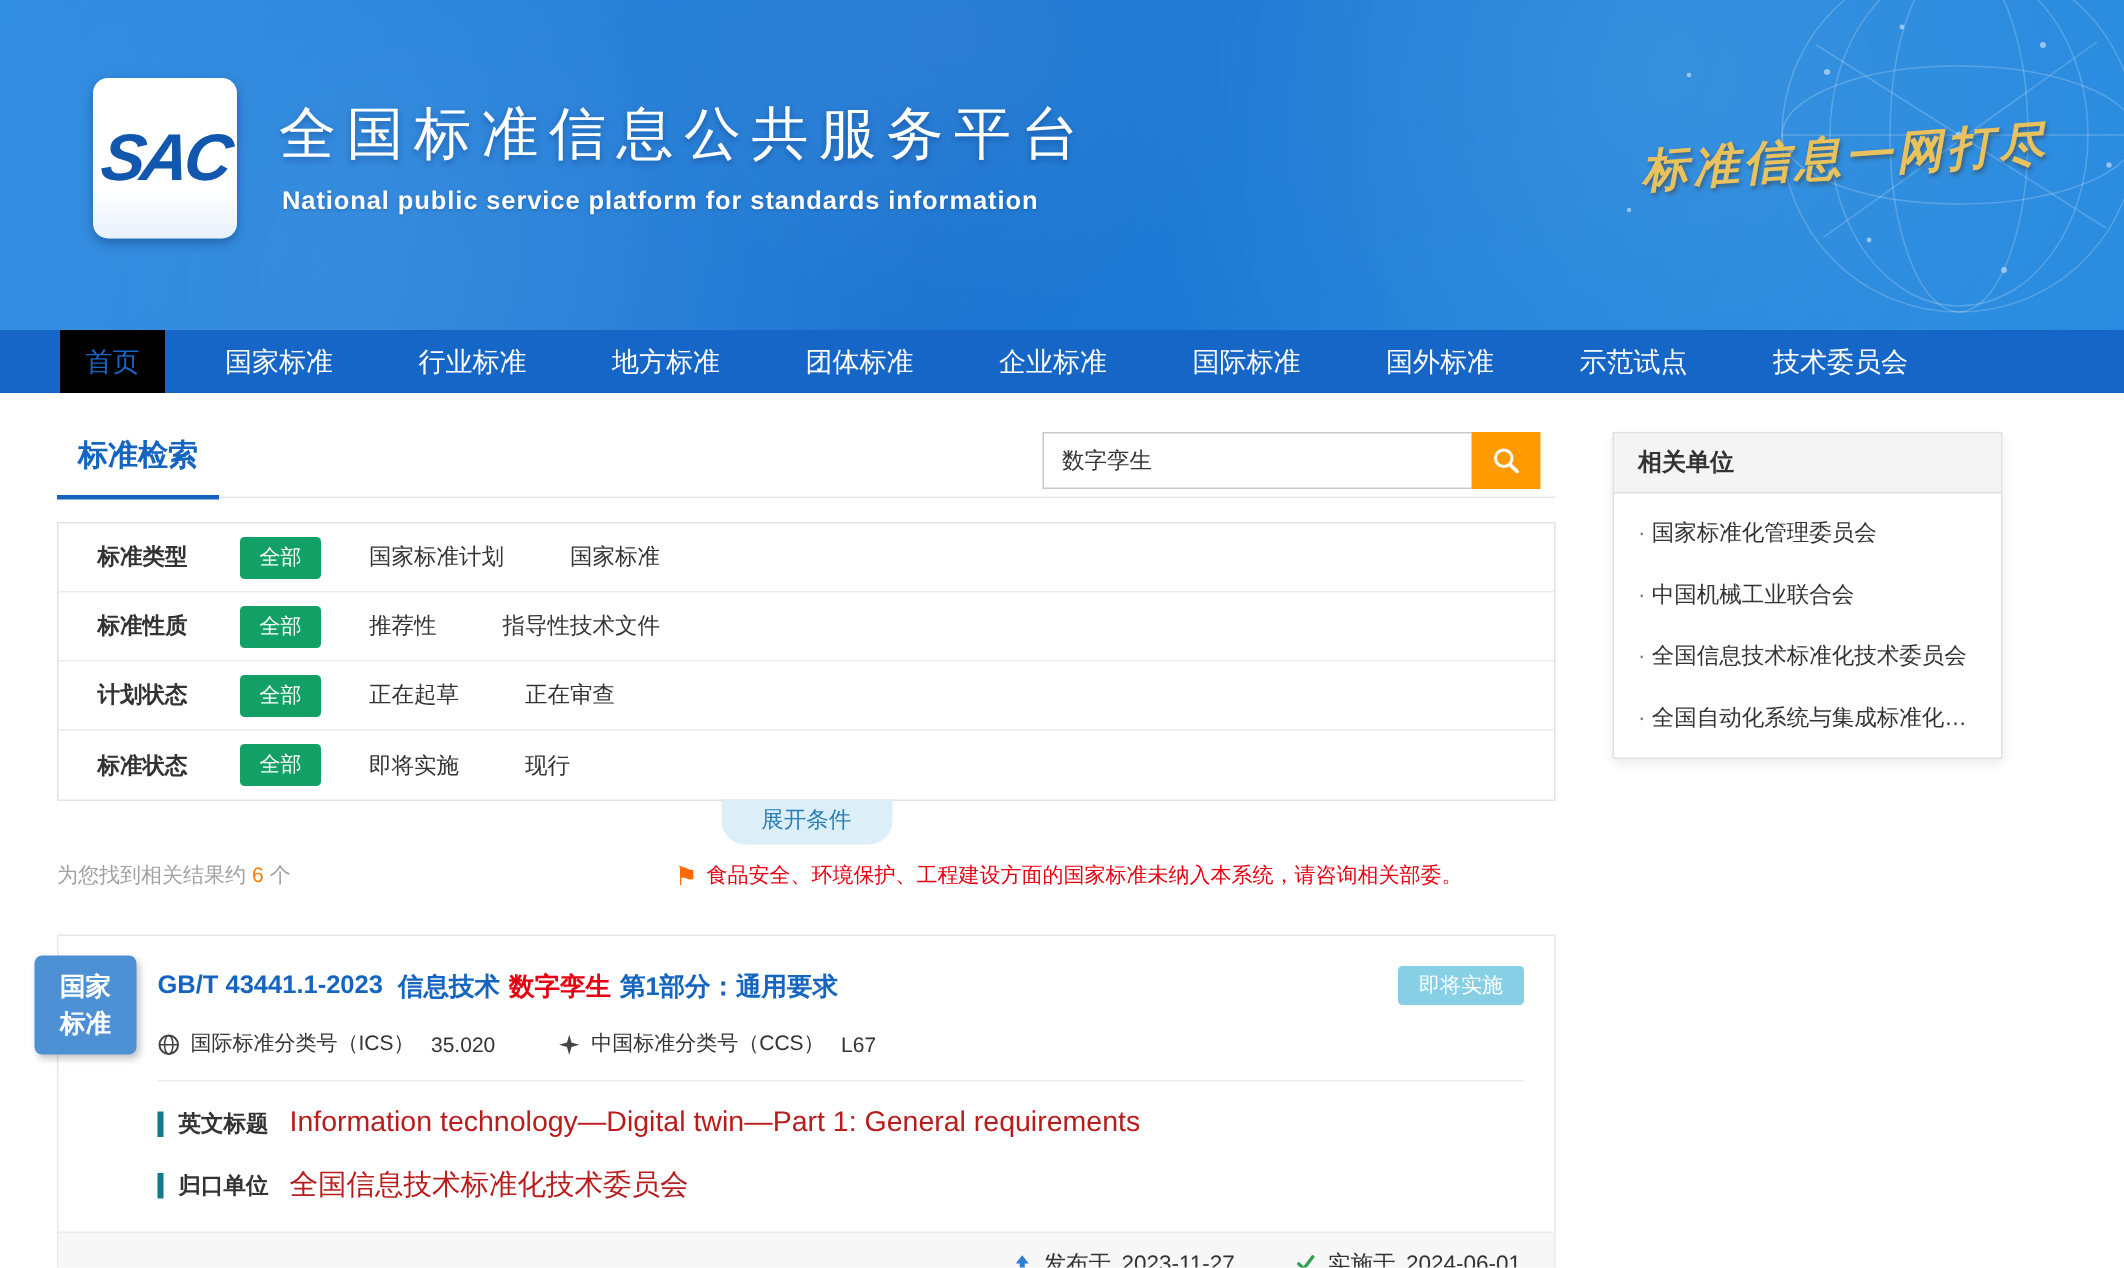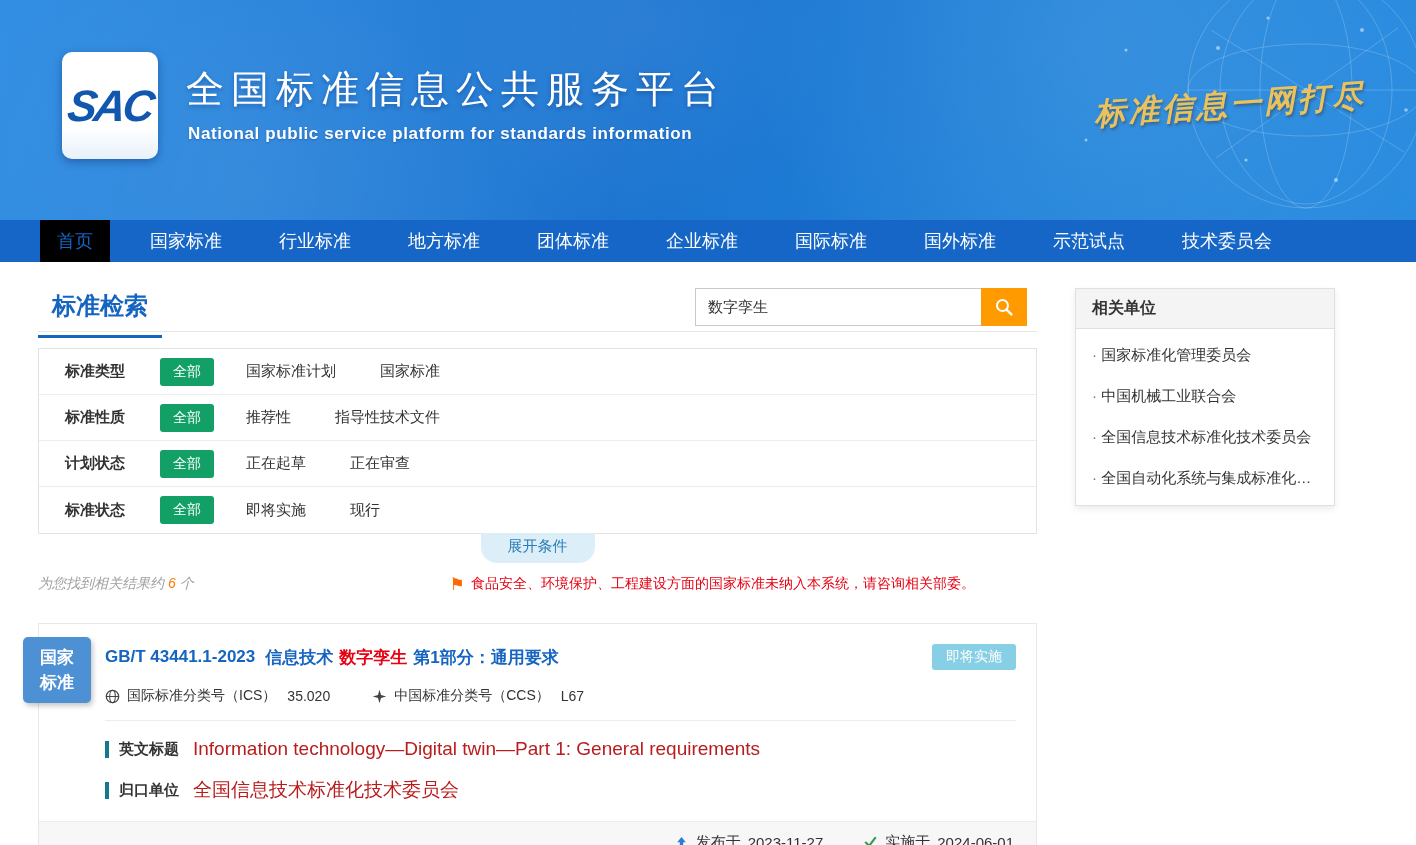--- a/index.html
+++ b/index.html
@@ -56,21 +56,21 @@
     font-size:18px; cursor:pointer; white-space:nowrap;
   }
   .nav-item.active { background:#000000; color:#1566c6; }
 
   
   .main { position:relative; padding:26px 0 0 38px; }
   .left-col { width:999px; position:relative; }
 
   .search-row { position:relative; height:44px; border-bottom:1px solid #e6e6e6; }
   .section-title {
-    display:inline-block; font-size:24px; font-weight:bold; color:#1565c0;
+    display:inline-block; font-size:20px; font-weight:bold; color:#1565c0;
     padding:2px 14px 13px; border-bottom:3px solid #1565c0; cursor:pointer;
   }
   .search-box { position:absolute; right:10px; top:0; display:flex; }
   .search-input {
     width:286px; height:38px; border:1px solid #c9c9c9; border-right:none;
     padding:0 12px; font-size:15px; color:#333; outline:none;
   }
   .search-btn {
     width:46px; height:38px; background:#ff9b00; border:none;
     display:flex; align-items:center; justify-content:center; cursor:pointer;
@@ -89,21 +89,21 @@
   }
   .filter-opt { font-size:15px; color:#333; margin-right:44px; cursor:pointer; }
 
   .expand-tab {
     width:114px; margin:-1px auto 0; text-align:center; background:#dceff8;
     color:#2a7db5; font-size:15px; padding:4px 0 7px;
     border-radius:0 0 16px 16px; cursor:pointer;
   }
 
   .result-info { display:flex; align-items:center; margin-top:12px; }
-  .result-count { font-size:14px; color:#a0a0a0;font-style:italic; }
+  .result-count { font-size:14px; color:#a0a0a0; }
   .result-count .num { color:#ff7b00; margin:0 4px; }
   .notice {
     margin-left:256px; font-size:14px; color:#e60012;
     display:flex; align-items:center; gap:6px;
   }
   .flag-icon { color:#ff6a00; font-size:17px; line-height:1; }
 
   
   .card { position:relative; margin-top:30px; border:1px solid #e8e8e8; background:#fff; }
   .card-badge {

